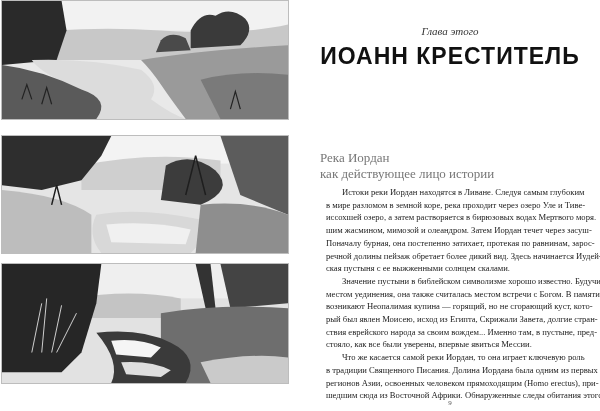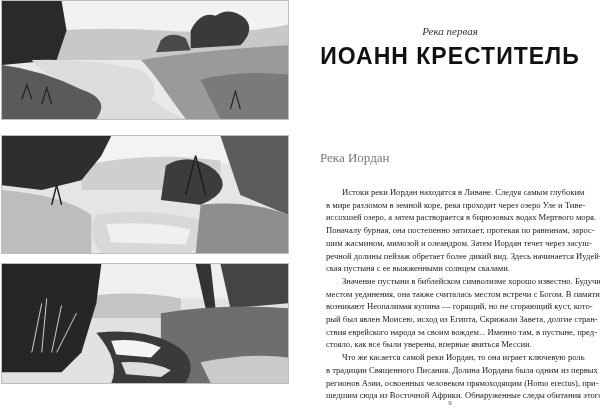--- a/index.html
+++ b/index.html
@@ -71,33 +71,34 @@
       <path d="M95 70 Q140 65 170 80 Q200 95 185 121 L110 121 Q120 100 95 70 Z" fill="#3a3a3a"></path>
       <path d="M110 78 Q140 75 160 85 L150 95 L115 92 Z" fill="#f5f5f5"></path>
       <path d="M120 100 Q150 98 170 108 L160 115 L125 112 Z" fill="#dedede"></path>
       <path d="M200 100 Q250 90 288 95 L288 121 L210 121 Z" fill="#cacaca"></path>
       <path d="M30 90 L40 40 M40 90 L45 35 M50 90 L60 42 M55 90 L75 50" stroke="#d0d0d0" stroke-width="1" fill="none"></path>
     </svg>
   </div>
 </div>
 
 <div class="right-page">
-  <div class="chapter-label">Река первая</div>
+  <div class="chapter-label">Глава этого</div>
   <h1 class="chapter-title" style="margin:0;">ИОАНН КРЕСТИТЕЛЬ</h1>
 
   <div class="section-title">
     <div>Река Иордан</div>
+    <div>как действующее лицо истории</div>
   </div>
 
   <div class="body-text">
     <span class="line indent">Истоки реки Иордан находятся в Ливане. Следуя самым глубоким</span>
     <span class="line">в мире разломом в земной коре, река проходит через озеро Уле и Тиве-</span>
     <span class="line">иссохшей озеро, а затем растворяется в бирюзовых водах Мертвого моря.</span>
+    <span class="line">шим жасмином, мимозой и олеандром. Затем Иордан течет через засуш-</span>
     <span class="line">Поначалу бурная, она постепенно затихает, протекая по равнинам, зарос-</span>
-    <span class="line">шим жасмином, мимозой и олеандром. Затем Иордан течет через засуш-</span>
     <span class="line">речной долины пейзаж обретает более дикий вид. Здесь начинается Иудей-</span>
     <span class="line">ская пустыня с ее выжженными солнцем скалами.</span>
     <span class="line indent">Значение пустыни в библейском символизме хорошо известно. Будучи</span>
     <span class="line">местом уединения, она также считалась местом встречи с Богом. В памяти</span>
     <span class="line">возникают Неопалимая купина — горящий, но не сгорающий куст, кото-</span>
     <span class="line">рый был явлен Моисею, исход из Египта, Скрижали Завета, долгие стран-</span>
     <span class="line">ствия еврейского народа за своим вождем... Именно там, в пустыне, пред-</span>
     <span class="line">стояло, как все были уверены, впервые явиться Мессии.</span>
     <span class="line indent">Что же касается самой реки Иордан, то она играет ключевую роль</span>
     <span class="line">в традиции Священного Писания. Долина Иордана была одним из первых</span>

